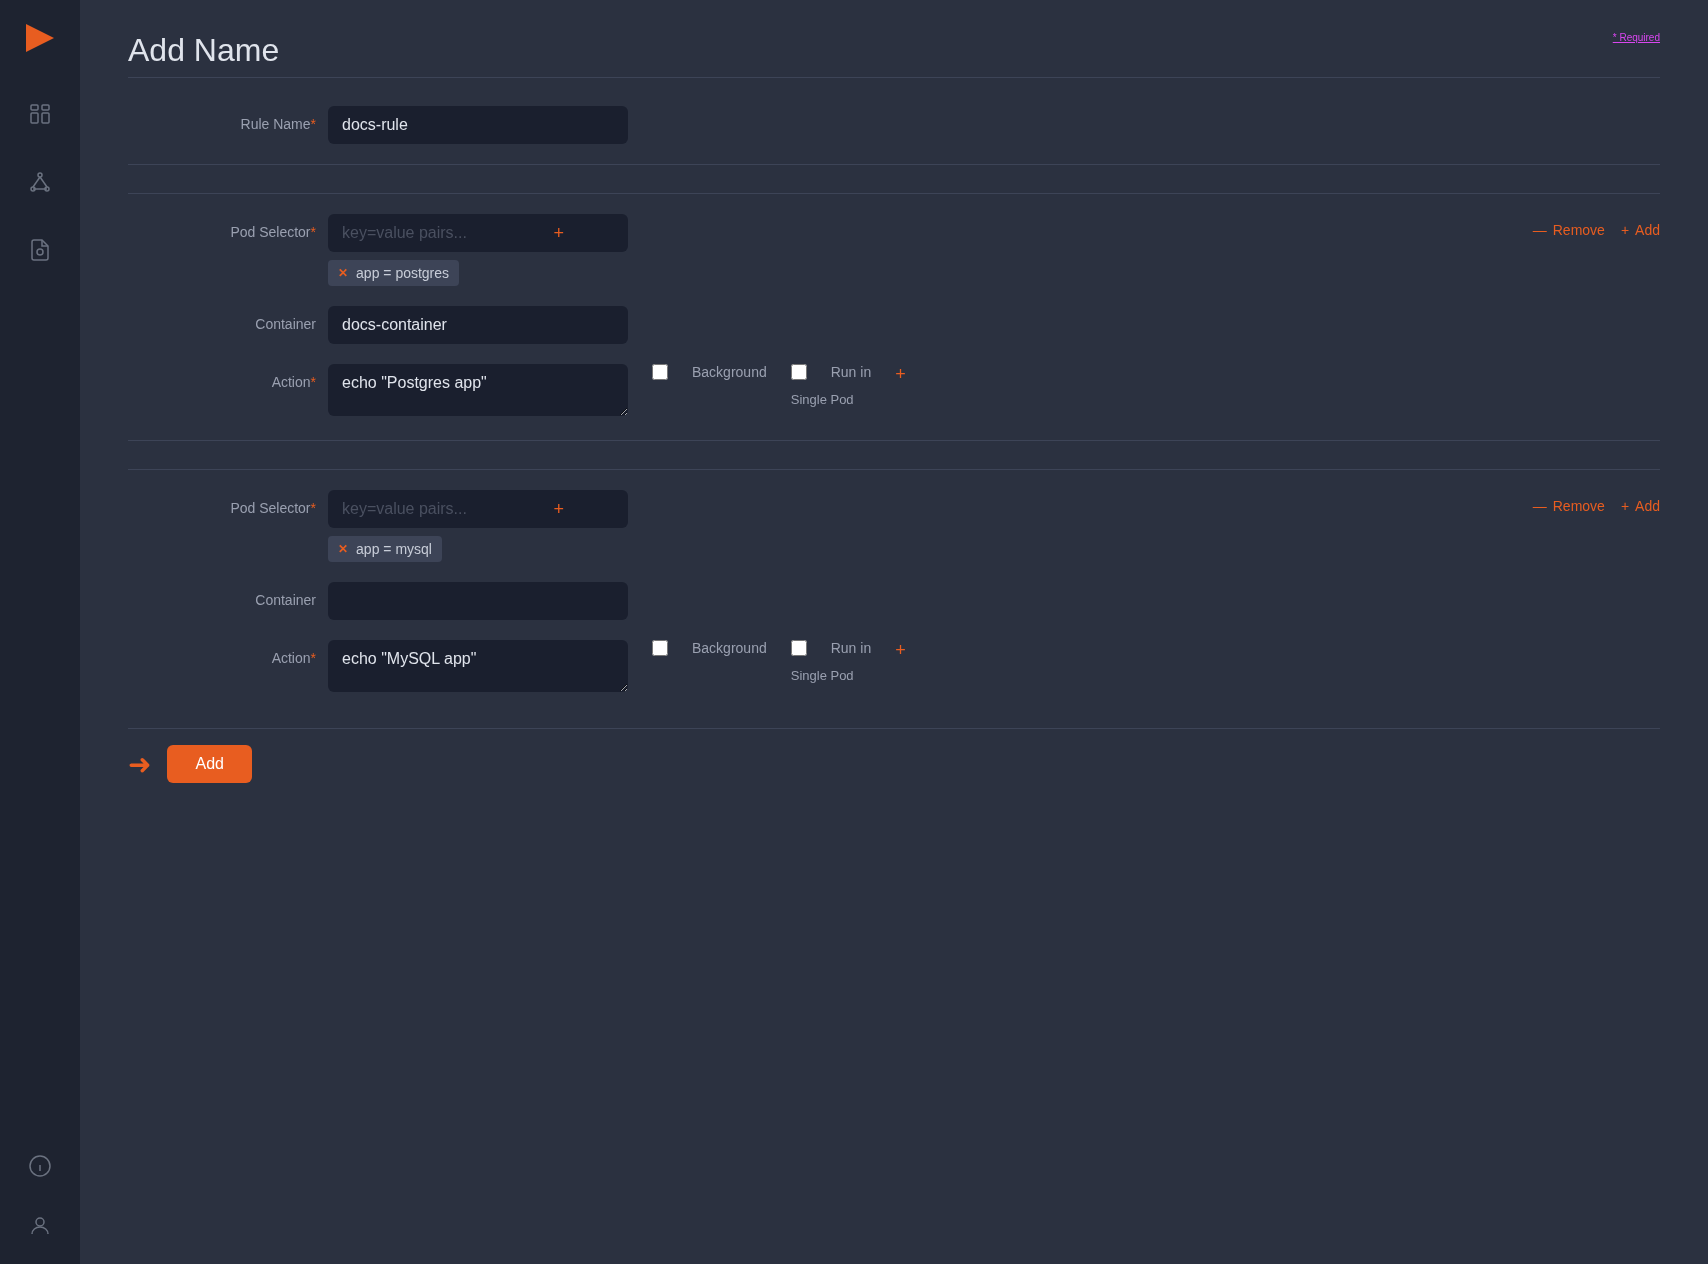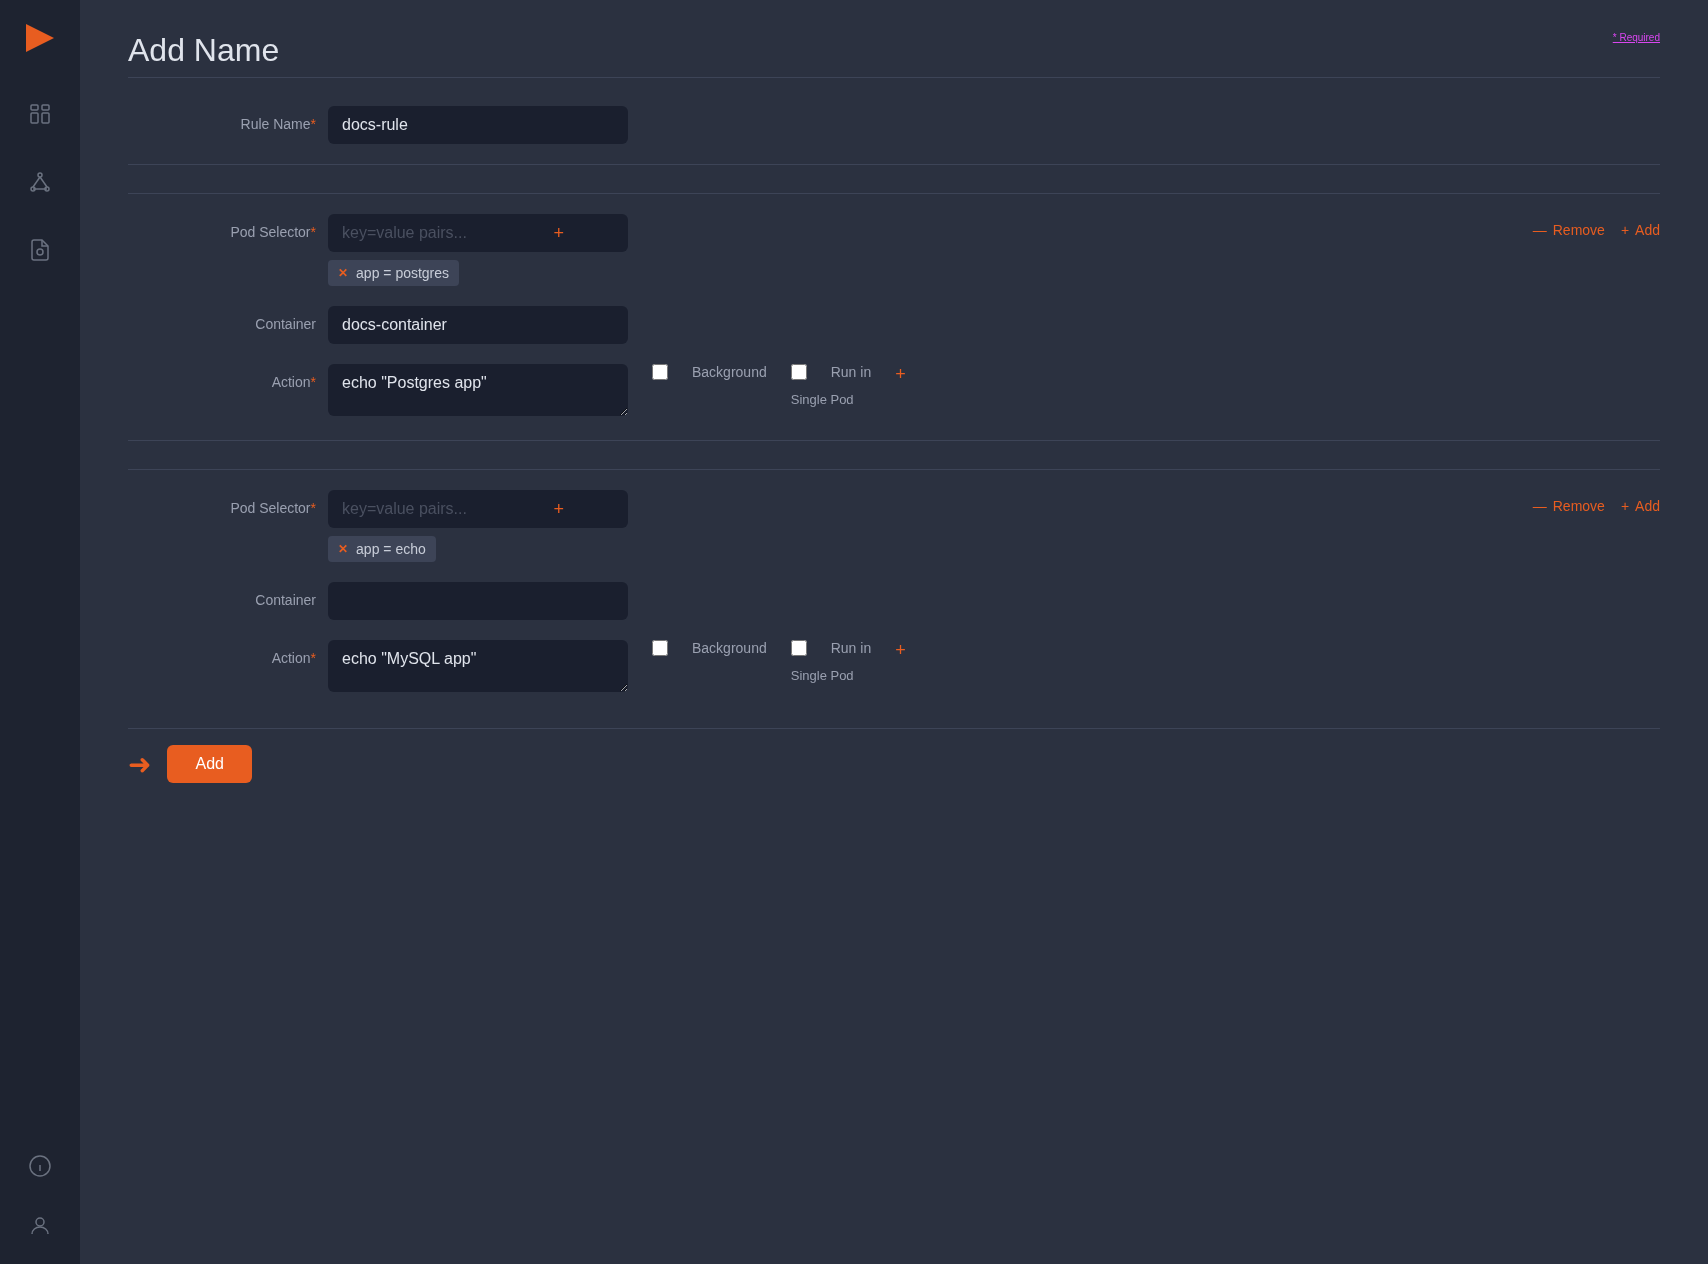--- a/index.html
+++ b/index.html
@@ -421,21 +421,21 @@
       <div class="form-label">
         <span>Pod Selector</span><span class="required-star">*</span>
       </div>
       <div class="form-control">
         <div class="pod-selector-input-wrap">
           <input class="pod-selector-input" type="text" placeholder="key=value pairs..." style="">
           <button class="pod-plus-btn">+</button>
         </div>
         <div class="tag">
           <span class="tag-remove">✕</span>
-          <span>app = echo</span>
+          <span>app = mysql</span>
         </div>
       </div>
       <div class="pod-selector-right">
         <button class="btn-remove">
           <span>—</span>
           <span>Remove</span>
         </button>
         <button class="btn-add-rule">
           <span>+</span>
           <span>Add</span>

